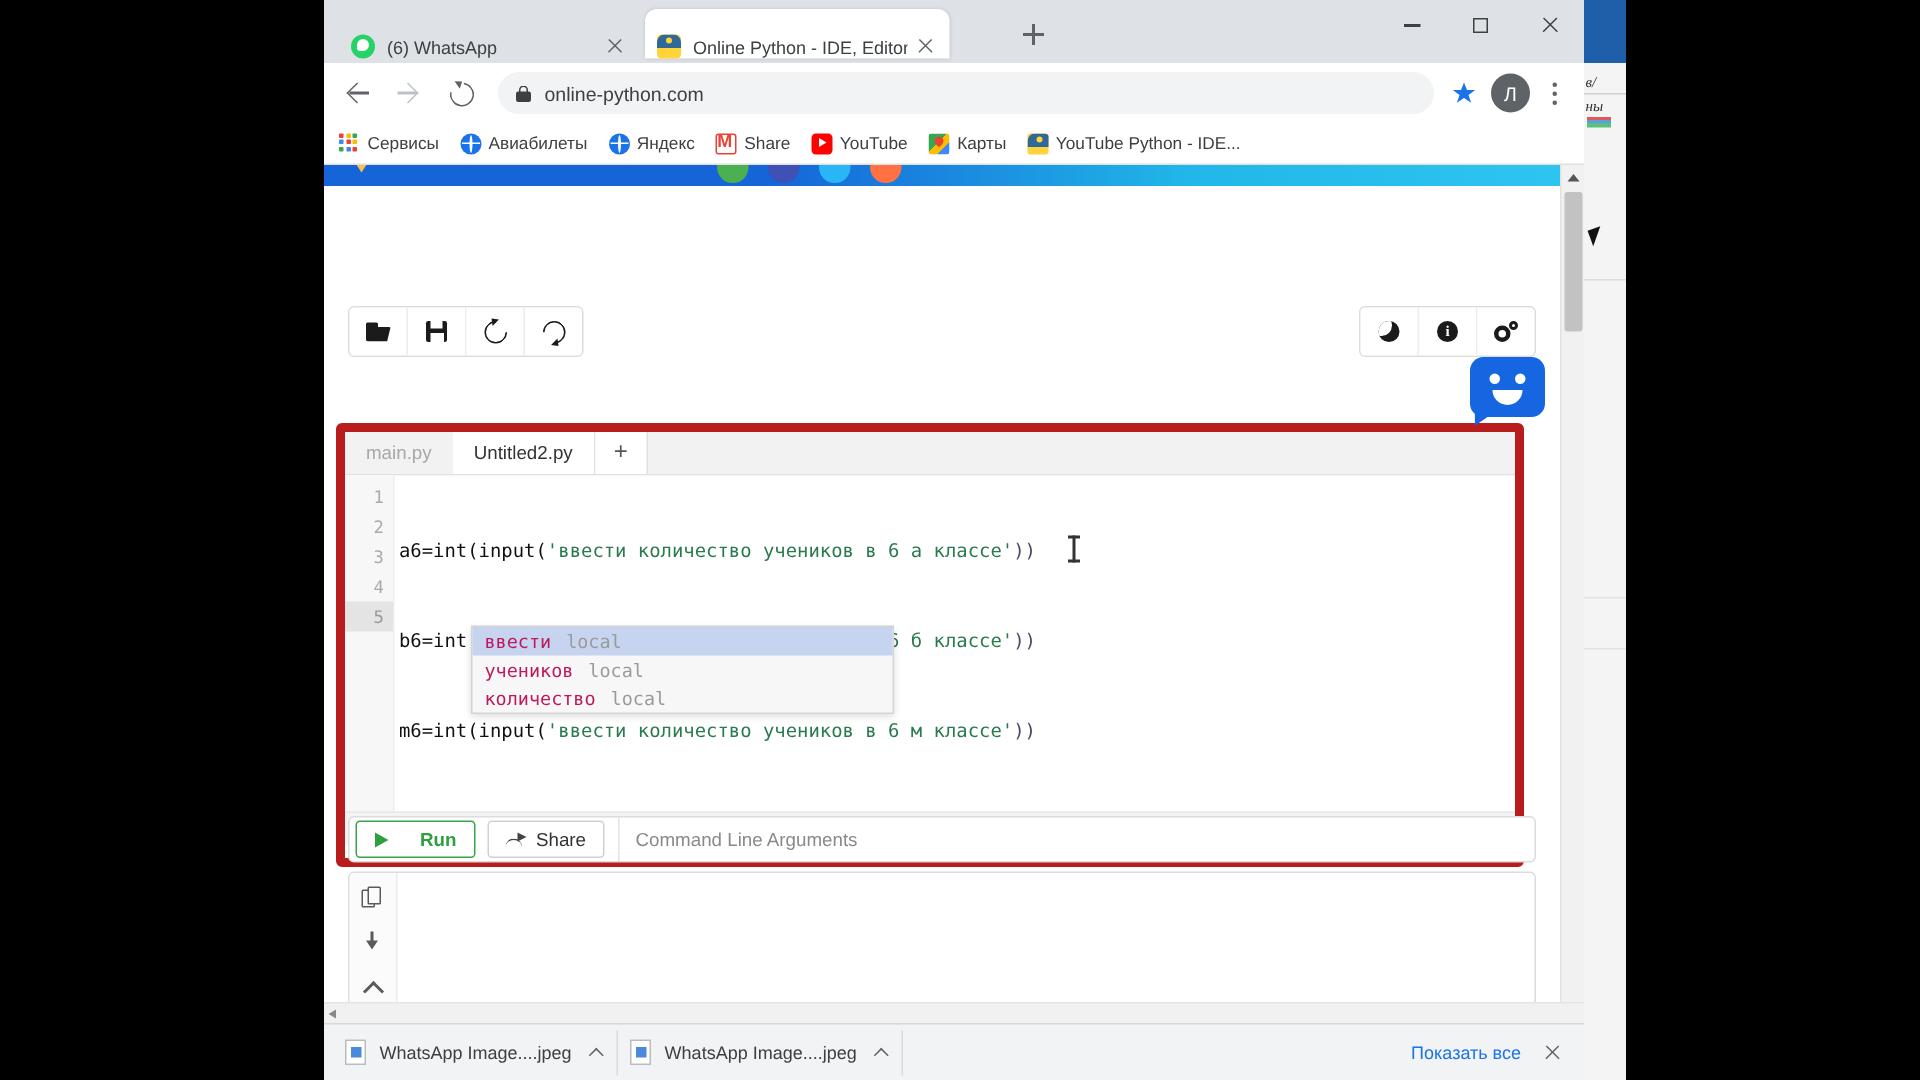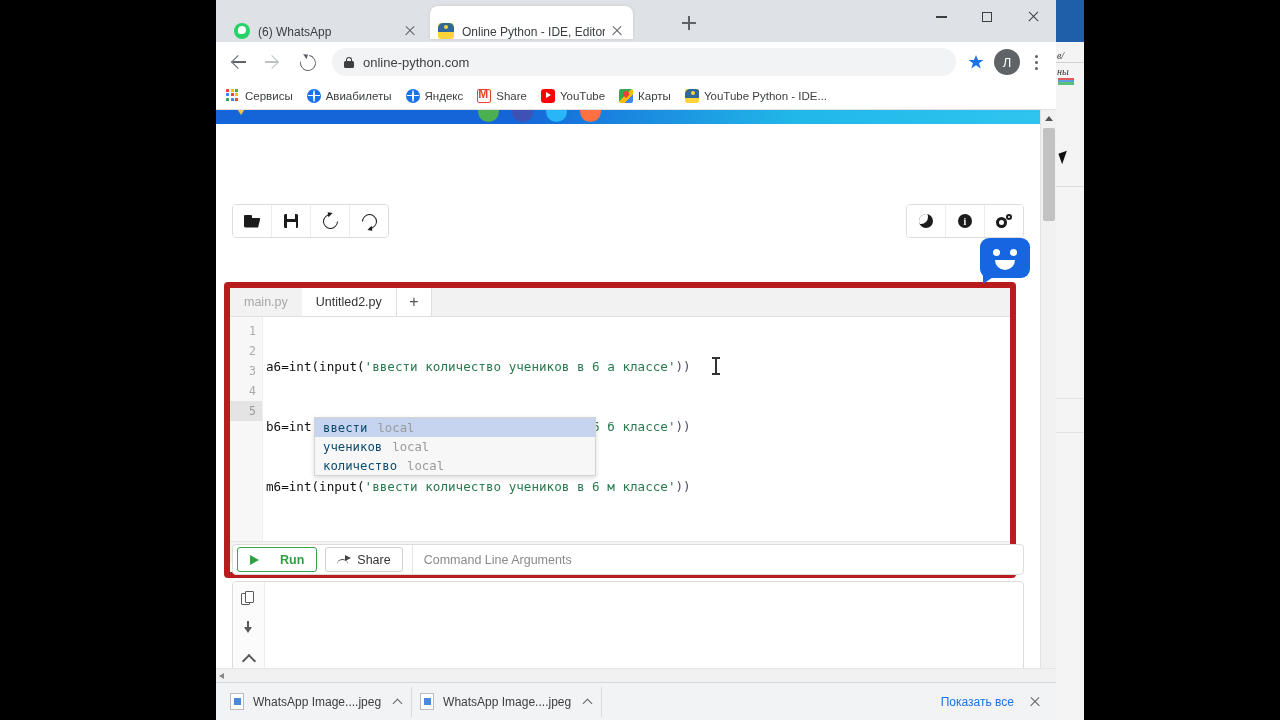--- a/index.html
+++ b/index.html
@@ -308,21 +308,21 @@
   #autocomplete{
     position:absolute;left:84px;top:100px;width:282px;
     background:#f7f7f7;border:1px solid #d4d4d4;box-shadow:0 2px 5px rgba(0,0,0,.14);
     box-sizing:border-box;z-index:9;
   }
   .ac-item{
     height:19px;display:flex;align-items:center;padding:0 8px;box-sizing:border-box;
     font-family:"DejaVu Sans Mono",monospace;font-size:12.3px;
   }
   .ac-item.sel{background:#c6d4ef;}
-  .ac-label{color:#0c4a6e;margin-right:10px;}
+  .ac-label{color:#be185d;margin-right:10px;}
   .ac-scope{color:#9a9a9a;}
   #status-bar{
     position:absolute;left:0;bottom:0;width:100%;height:22px;background:#f4f4f4;
     border-top:1px solid #e8e8e8;display:flex;align-items:center;padding-left:12px;
     box-sizing:border-box;font-size:11.5px;color:#666;
   }
 
   
   #run-bar{
     position:absolute;left:16px;top:434px;width:792px;height:31px;background:#fff;

